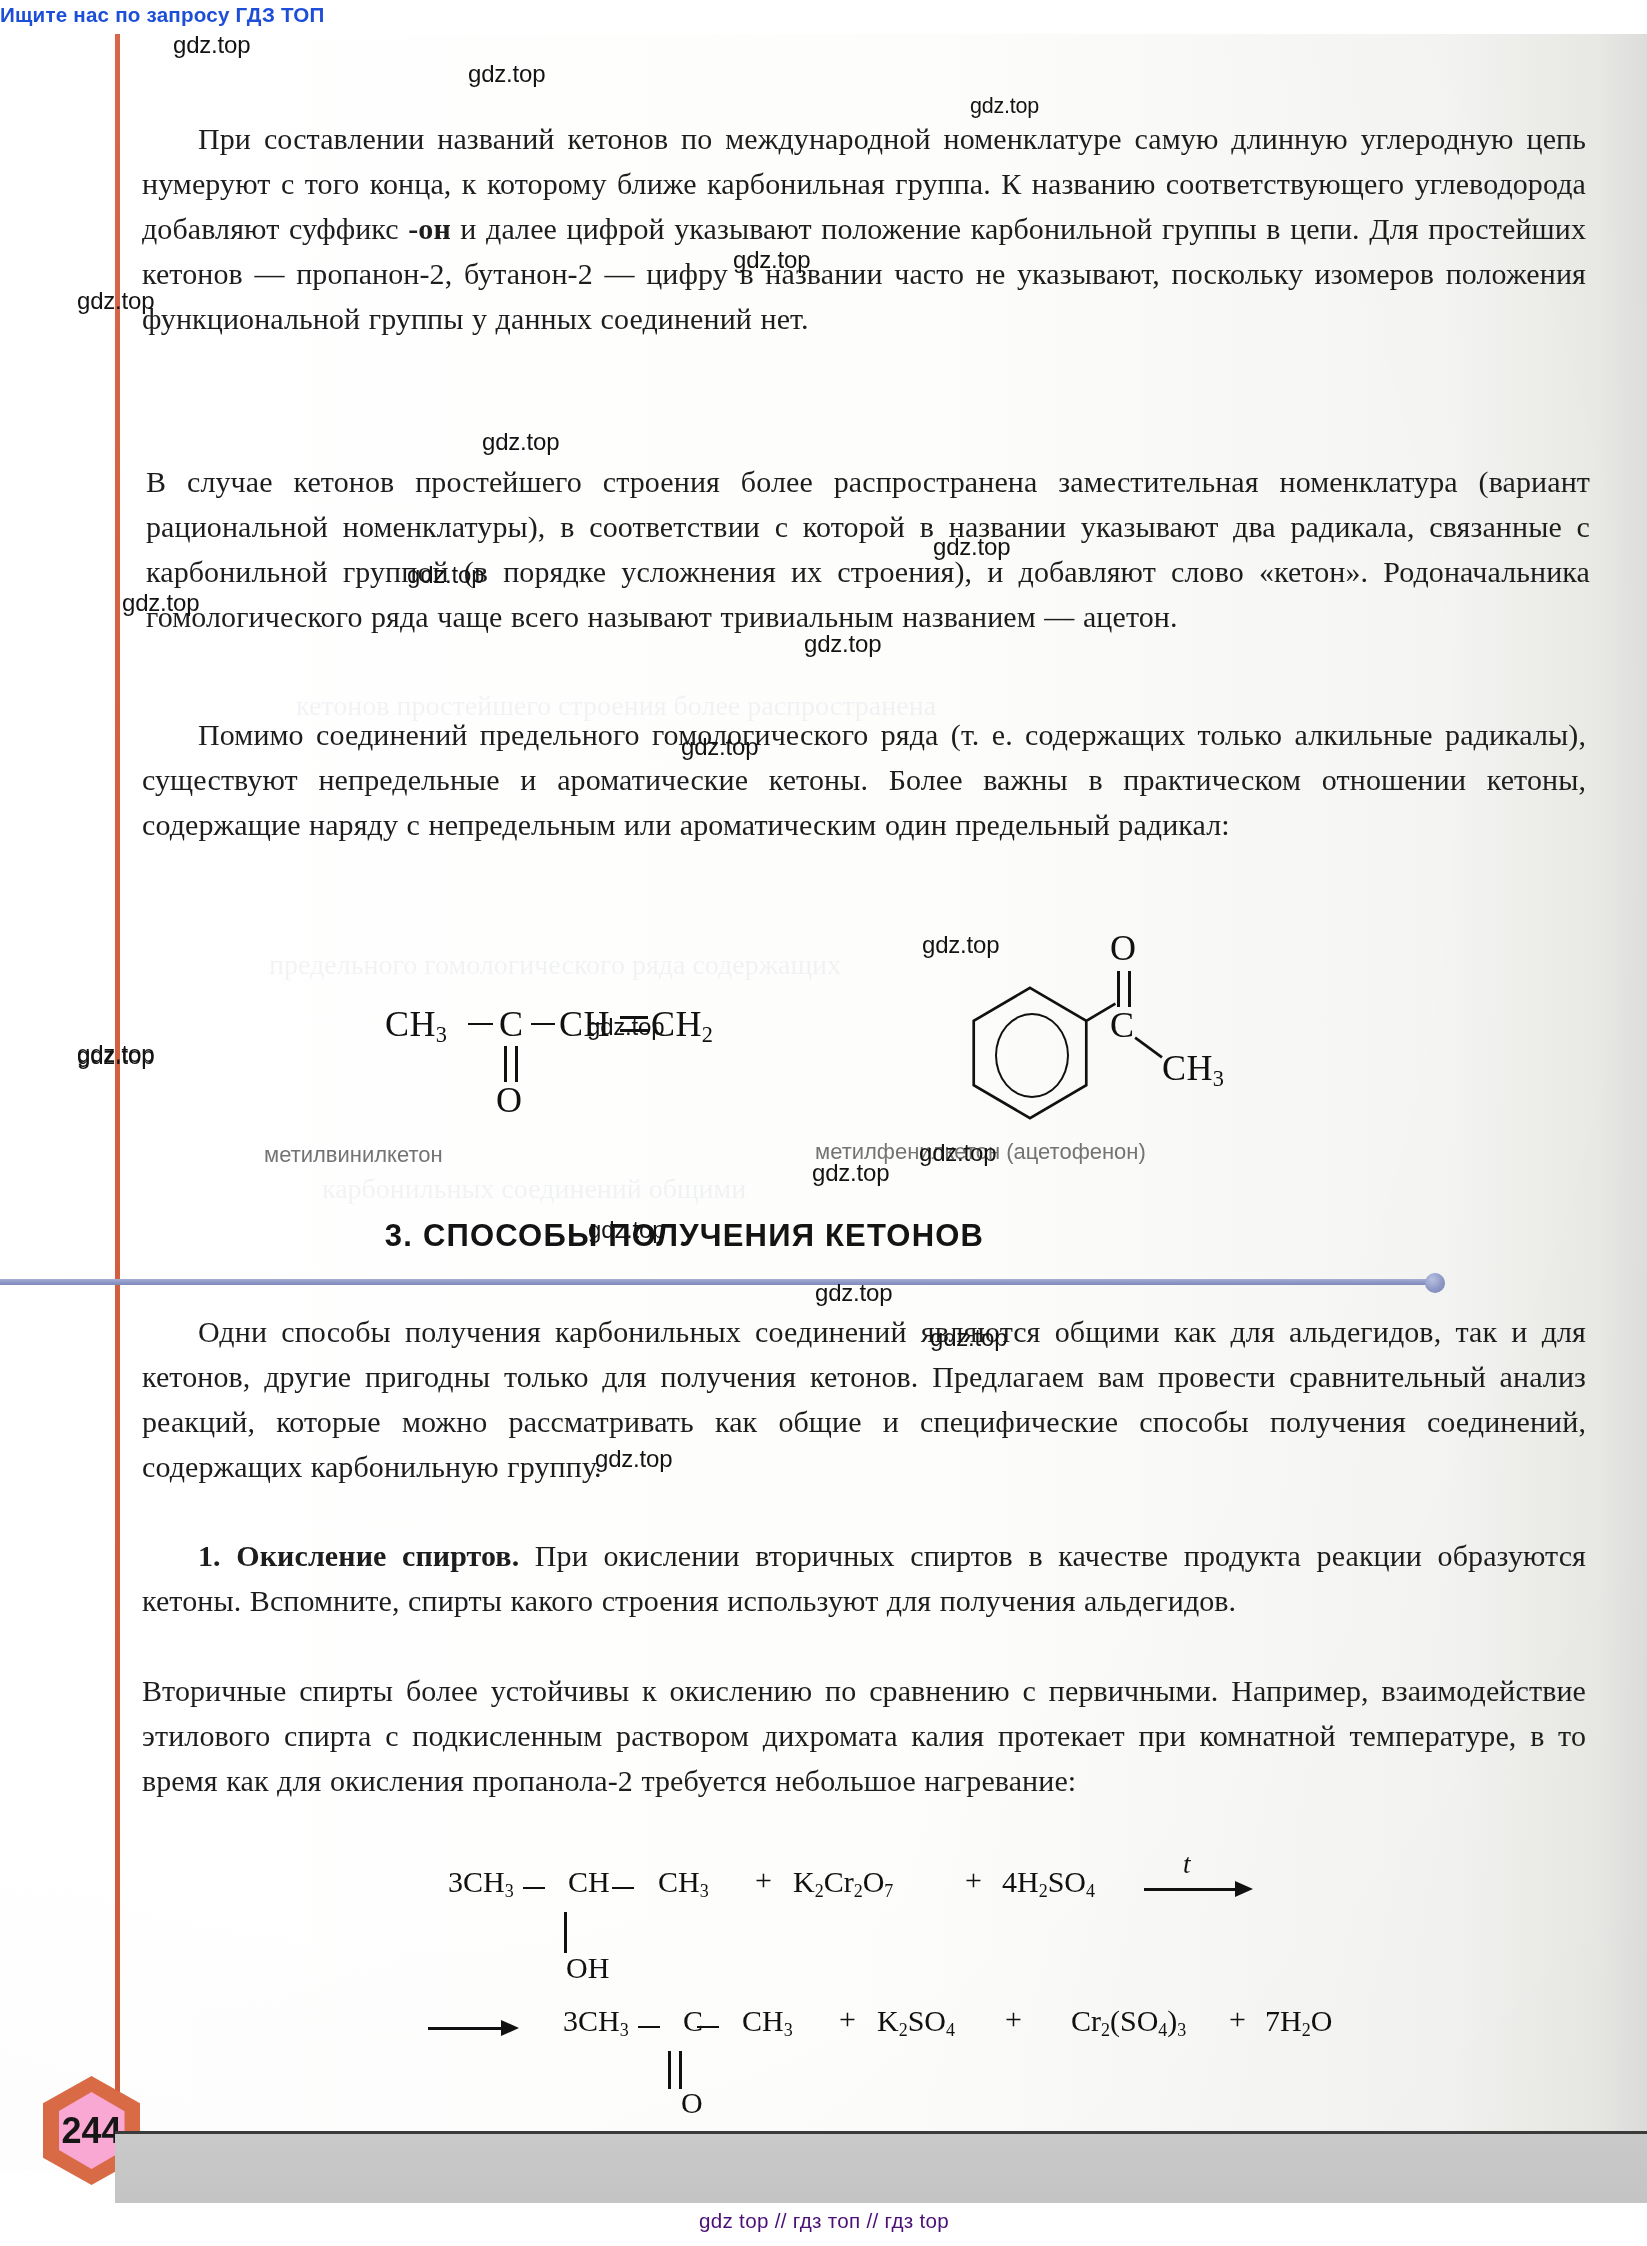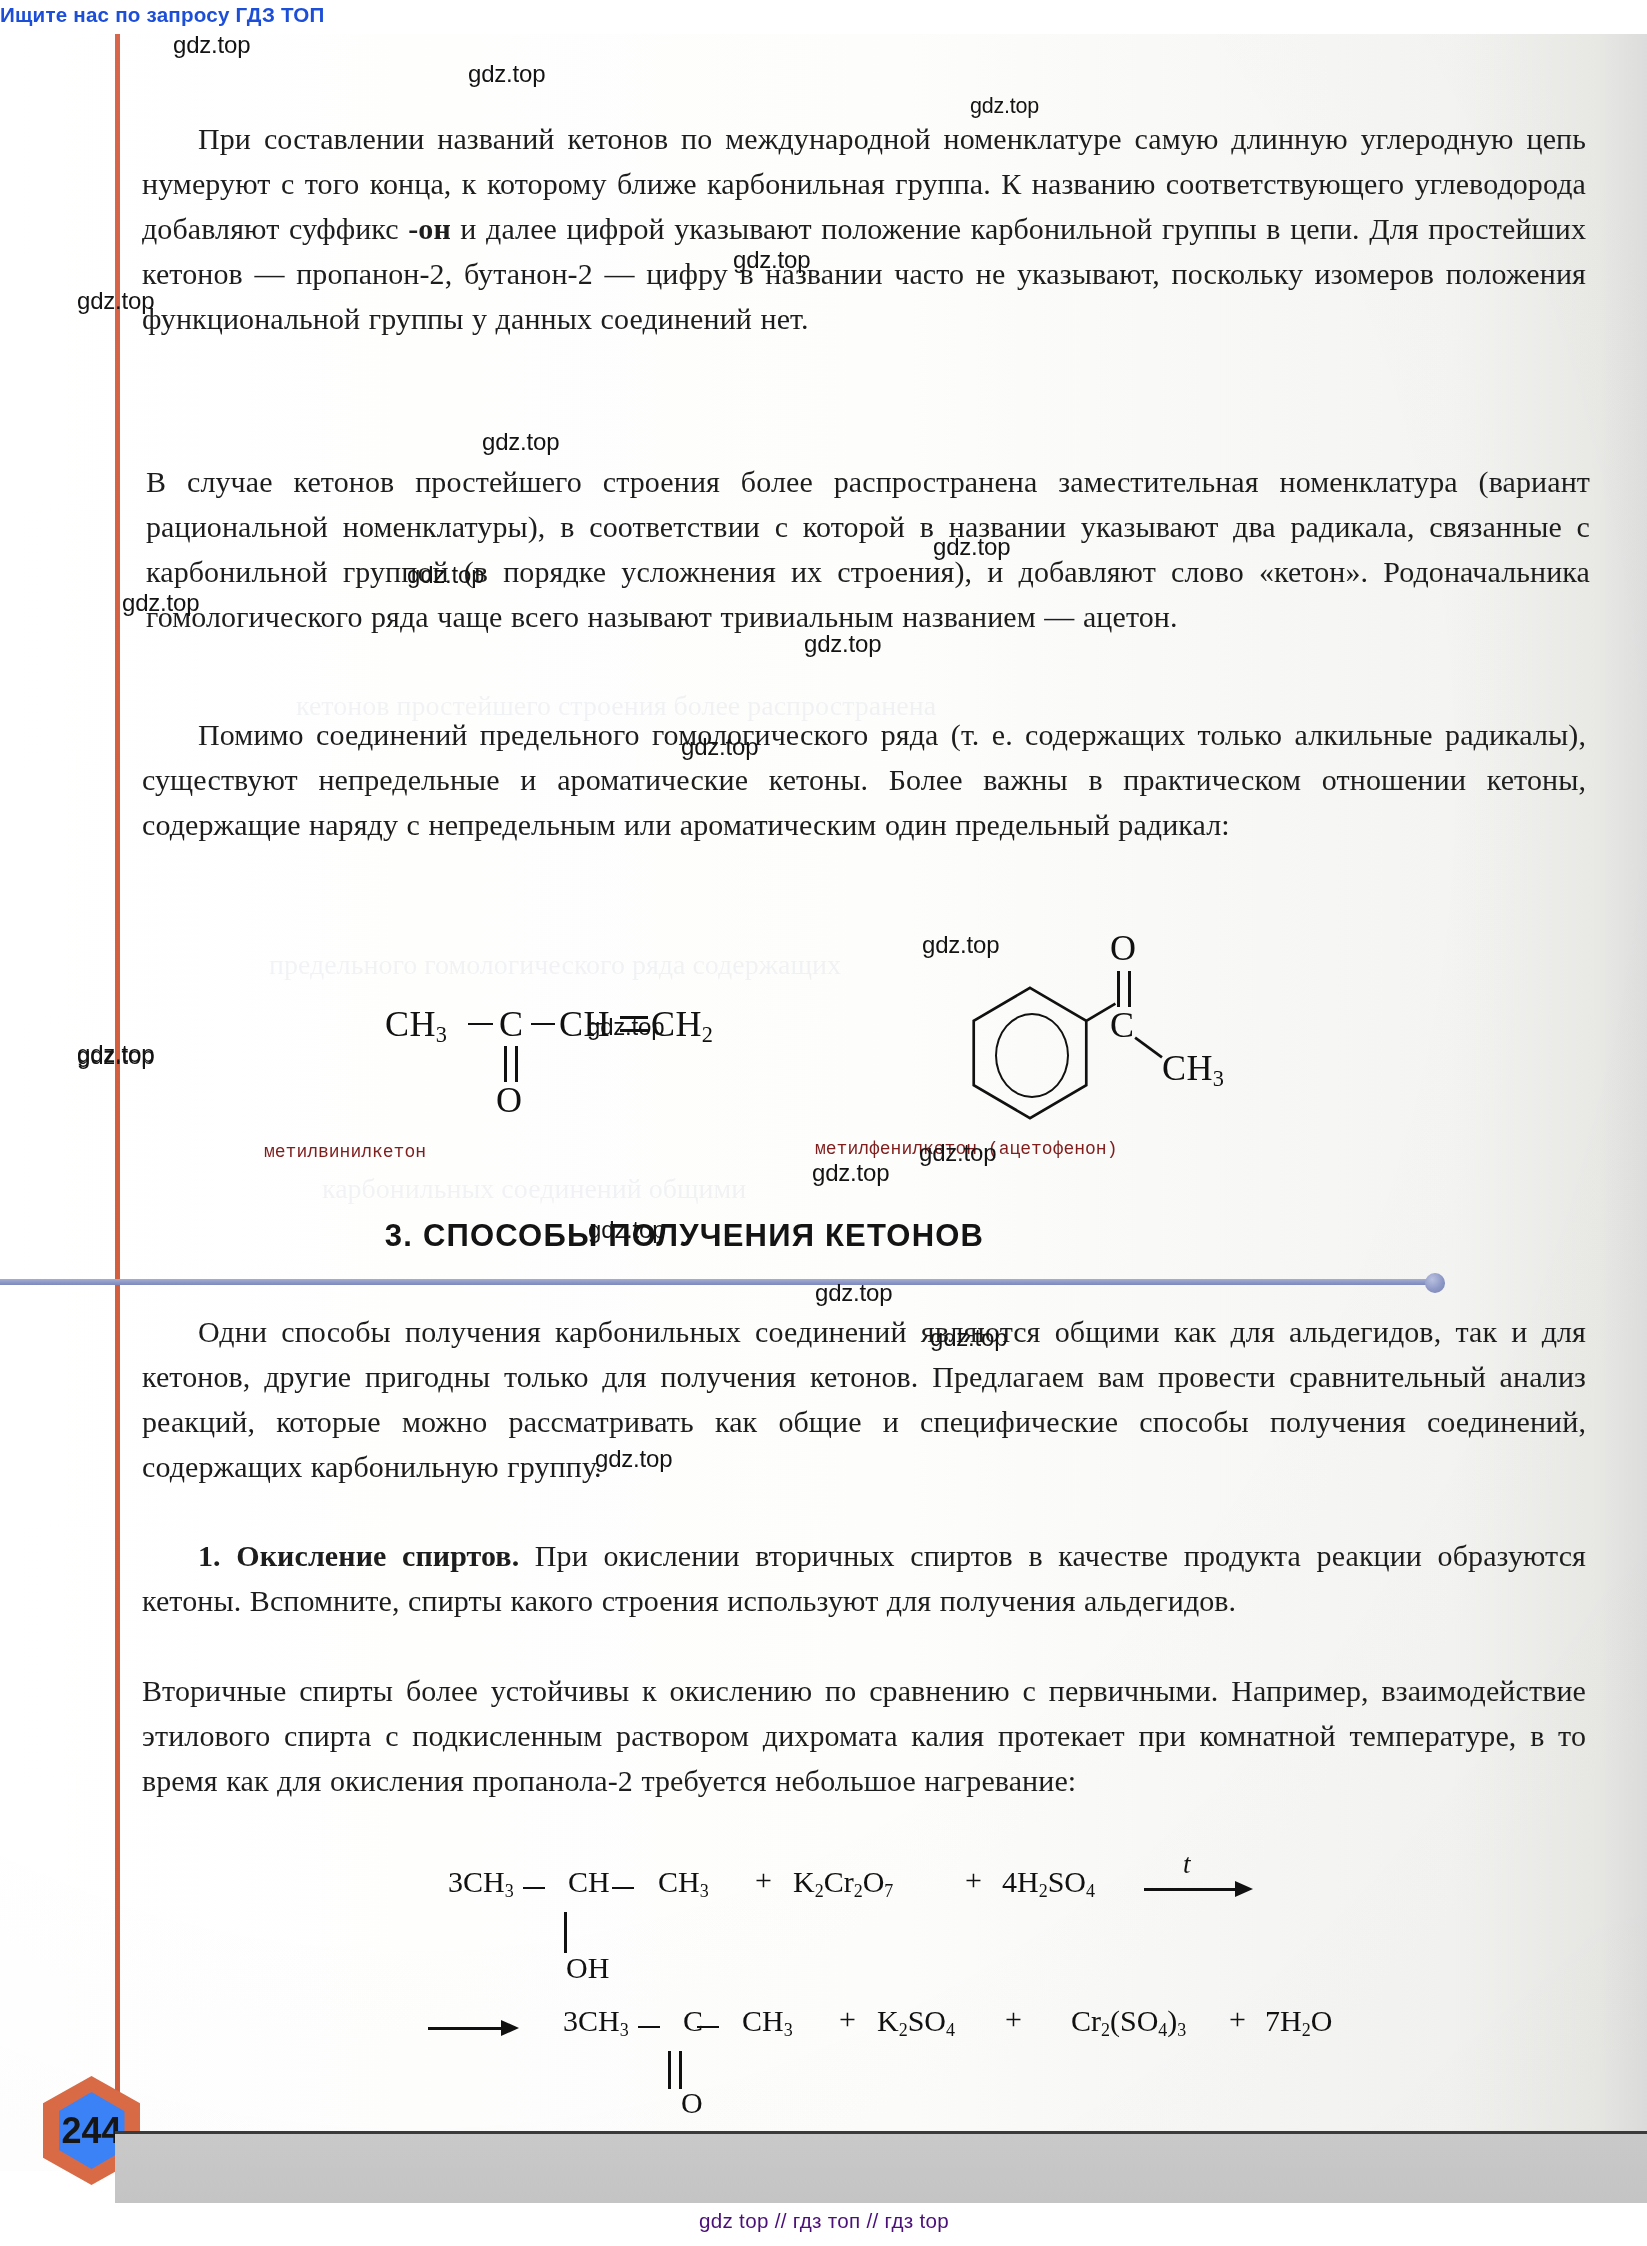--- a/index.html
+++ b/index.html
@@ -118,24 +118,24 @@
 
   
   .chem { position: absolute; color: #111; font-family: "Liberation Serif", serif; }
   .chem .atom { font-size: 36px; letter-spacing: 0.4px; }
   .chem sub { font-size: .62em; vertical-align: -.28em; }
   .bond-h { position: absolute; height: 2.7px; background: #111; }
   .bond-v { position: absolute; width: 2.7px; background: #111; }
 
   .caption {
     position: absolute;
-    font-size: 18px;
-    color: #7f1d1d;
+    font-size: 22px;
+    color: #737373;
     white-space: nowrap;
-    font-family: Liberation Mono, monospace;
+    font-family: Liberation Sans, sans-serif;
   }
 
   
   .benzene {
     position: absolute;
     width: 118px;
     height: 134px;
   }
   .benzene .hex {
     position: absolute;
@@ -180,21 +180,21 @@
     height: 109px;
     background: #d96a46;
     clip-path: polygon(50% 0%, 100% 25%, 100% 75%, 50% 100%, 0% 75%, 0% 25%);
     display: flex;
     align-items: center;
     justify-content: center;
   }
   .page-num .inner {
     width: 66px;
     height: 77px;
-    background: #3b82f6;
+    background: #f9a8d4;
     clip-path: polygon(50% 0%, 100% 25%, 100% 75%, 50% 100%, 0% 75%, 0% 25%);
     display: flex;
     align-items: center;
     justify-content: center;
     font-family: "Liberation Sans", sans-serif;
     font-weight: bold;
     font-size: 36px;
     color: #161616;
   }
 

